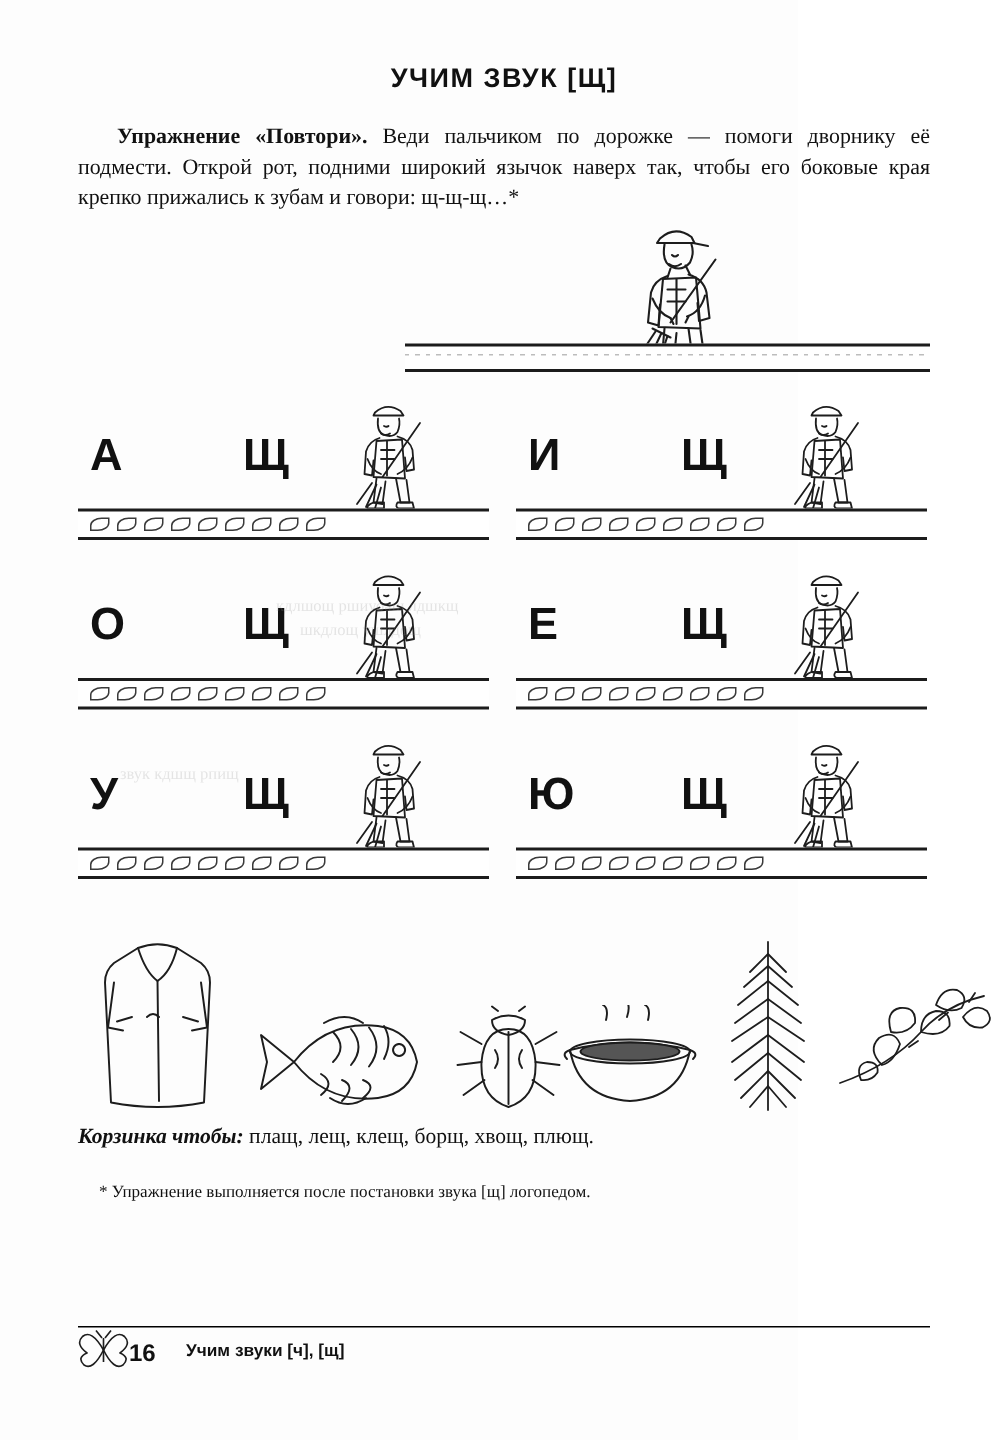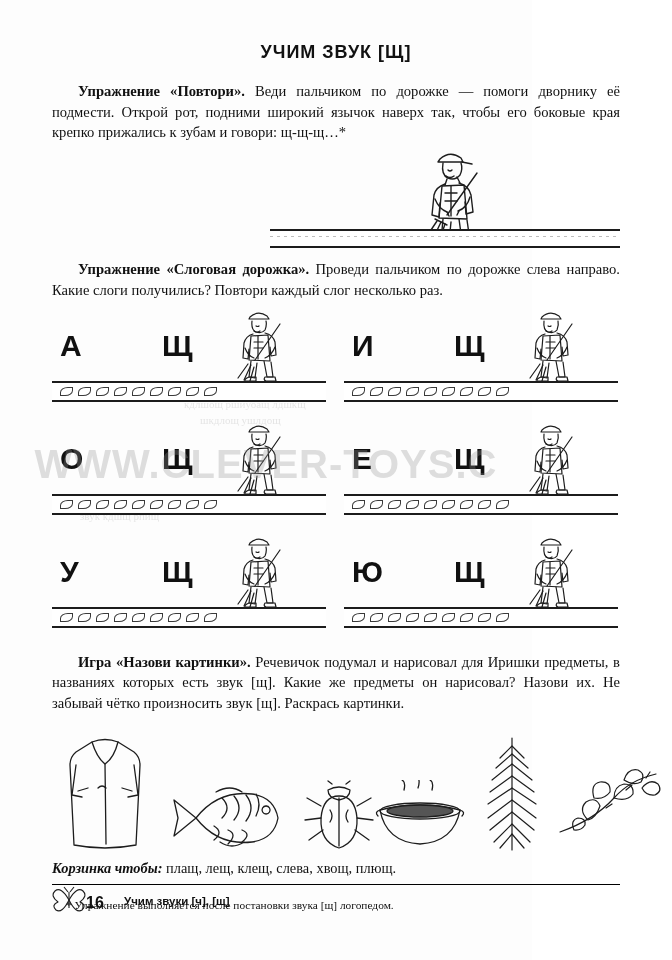--- a/index.html
+++ b/index.html
@@ -242,21 +242,20 @@
             <path d="M59 98 q-3 3 1 5 l13 0 l-1 -5z"></path>
 
             <path d="M35 78 l-12 18 M39 79 l-9 19 M43 81 l-6 18"></path>
             <path d="M33 76 l12 6"></path>
           </g>
         </svg>
       </div>
       <div class="path-strip" style="left:218px; right:0; top:82px;"></div>
     </div>
 
-    <p class="para"><span class="sectname">Упражнение «Слоговая дорожка».</span><span> Проведи пальчиком по дорожке слева направо. Какие слоги получились? Повтори каждый слог несколько раз.</span></p>
 
     <div class="syll-wrap">
 
       <div class="syll-row">
         <div class="syll-col left">
           <div class="big-letter">А</div>
           <div class="big-letter target">Щ</div>
           <div class="mini-man" style="left:168px;">
             <svg width="86" height="78" viewBox="0 0 86 78">
               <g fill="none" stroke="#1d1d1d" stroke-width="1.2" stroke-linecap="round" stroke-linejoin="round">
@@ -496,21 +495,20 @@
                 <span class="leaf" style="left:94px;"></span>
               <span class="leaf" style="left:112px;"></span>
                 <span class="leaf" style="left:130px;"></span>
               <span class="leaf" style="left:148px;"></span>
             </div>
           </div>
         </div>
       </div>
     </div>
 
-    <p class="para" style="margin-top:6px;"><span class="sectname">Игра «Назови картинки».</span><span> Речевичок подумал и нарисовал для Иришки предметы, в названиях которых есть звук [щ]. Какие же предметы он нарисовал? Назови их. Не забывай чётко произносить звук [щ]. Раскрась картинки.</span></p>
 
     <div class="pics">
 
       <div class="pic" style="left:10px;">
         <svg width="86" height="118" viewBox="0 0 86 118">
           <g fill="none" stroke="#1d1d1d" stroke-width="1.3" stroke-linejoin="round" stroke-linecap="round">
             <path d="M30 6 q13 -5 26 0 l16 10 q6 5 6 13 l-4 80 q-31 6 -62 0 l-4 -80 q0 -8 6 -13z"></path>
             <path d="M30 6 q5 16 13 22 q9 -6 13 -22"></path>
             <path d="M43 28 l1 80"></path>
             <path d="M14 29 l-4 30 l10 2"></path>
@@ -584,31 +582,30 @@
             <path d="M56 34 q0 -12 10 -14 q10 0 9 10 q-6 8 -19 4z"></path>
             <path d="M66 16 q4 -12 14 -10 q8 4 3 12 q-8 4 -17 -2z"></path>
             <path d="M84 24 q8 -10 16 -4 q5 7 -3 11 q-9 1 -13 -7z"></path>
             <path d="M16 66 q-4 -10 4 -12 q8 0 7 7 q-4 6 -11 5z"></path>
             <path d="M48 44 l6 -4 M68 26 l6 -5 M88 14 l4 -6"></path>
           </g>
         </svg>
       </div>
     </div>
 
-    <div class="korz"><span class="it">Корзинка чтобы:</span><span> плащ, лещ, клещ, слева, хвощ, плющ.</span></div>
+    <div class="korz"><span class="it">Корзинка чтобы:</span><span> плащ, лещ, клещ, борщ, хвощ, плющ.</span></div>
 
     <div class="footnote">* Упражнение выполняется после постановки звука [щ] логопедом.</div>
 
   </div>
 
   <div class="ghost-text" style="left:184px; top:398px;">кдлшощ ршиуоащ лдшкщ</div>
   <div class="ghost-text" style="left:200px; top:414px;">шкдлощ ушлдощ</div>
   <div class="ghost-text" style="left:80px; top:510px;">звук кдшщ рпищ</div>
 
-  <div class="watermark">WWW.CLEVER-TOYS.C</div>
 
   <div class="footer">
     <div class="footer-line"></div>
     <div class="butterfly">
       <svg width="34" height="28" viewBox="0 0 34 28">
         <g fill="none" stroke="#1d1d1d" stroke-width="1.1" stroke-linejoin="round">
           <path d="M17 14 q-8 -14 -14 -9 q-5 5 3 11 q-7 3 -2 8 q6 4 13 -10z"></path>
           <path d="M17 14 q8 -14 14 -9 q5 5 -3 11 q7 3 2 8 q-6 4 -13 -10z"></path>
           <path d="M17 6 l0 16"></path>
           <path d="M16 6 l-4 -5 M18 6 l4 -5"></path>

